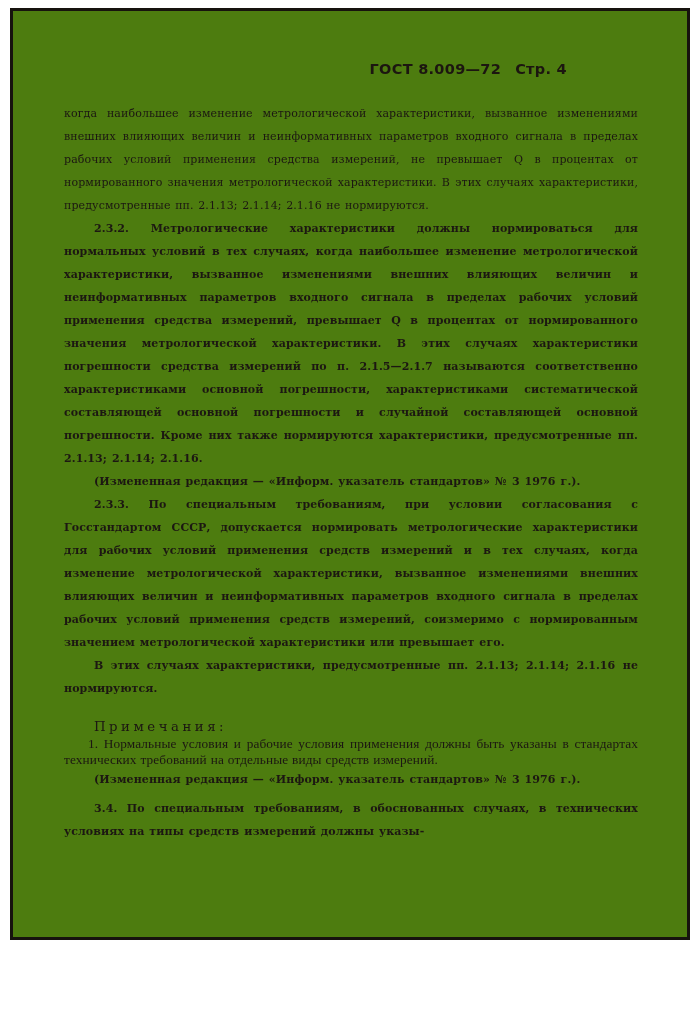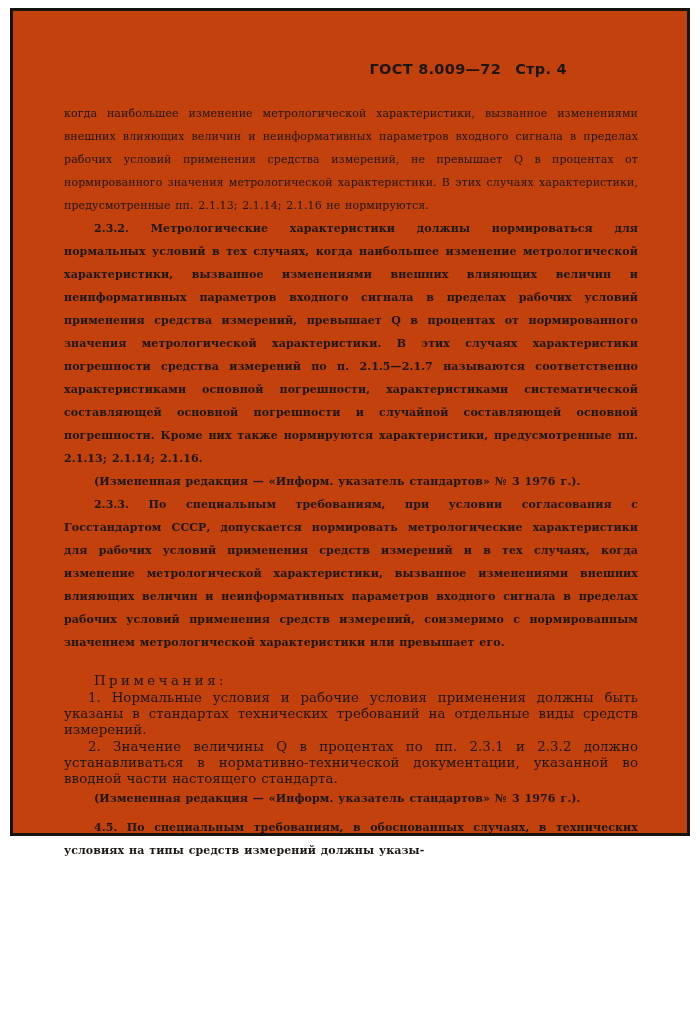--- a/index.html
+++ b/index.html
@@ -12,24 +12,24 @@
     background: #ffffff;
     overflow: hidden;
     position: relative;
     font-family: "DejaVu Serif", serif;
   }
   .page-frame {
     position: absolute;
     left: 10px;
     top: 8px;
     width: 680px;
-    height: 828px;
+    height: 932px;
     box-sizing: border-box;
     border: 3px solid #17130e;
-    background: #c2410c;
+    background: #4d7c0f;
   }
   .running-header {
     margin-top: 50px;
     text-align: right;
     padding-right: 120px;
     font-family: "DejaVu Sans", sans-serif;
     font-weight: bold;
     font-size: 14.5px;
     color: #1c1610;
     letter-spacing: 0.3px;
@@ -56,20 +56,21 @@
     font-weight: bold;
   }
   .doc p.bold {
     font-weight: bold;
   }
   .doc p.note {
     font-size: 13.3px;
     line-height: 16.2px;
     text-indent: 24px;
     word-spacing: 0.5px;
+    font-family: Liberation Serif, serif;
   }
   .doc p.note-head {
     font-size: 13.3px;
     line-height: 19px;
     text-indent: 30px;
     letter-spacing: 3.5px;
     margin-top: 17px;
   }
   .doc p.mt {
     margin-top: 6px;
@@ -88,25 +89,25 @@
 
     <p>когда наибольшее изменение метрологической характеристики, вызванное изменениями внешних влияющих величин и неинформативных параметров входного сигнала в пределах рабочих условий применения средства измерений, не превышает Q в процентах от нормированного значения метрологической характеристики. В этих случаях характеристики, предусмотренные пп. 2.1.13; 2.1.14; 2.1.16 не нормируются.</p>
 
 
     <p class="ind">2.3.2. Метрологические характеристики должны нормироваться для нормальных условий в тех случаях, когда наибольшее изменение метрологической характеристики, вызванное изменениями внешних влияющих величин и неинформативных параметров входного сигнала в пределах рабочих условий применения средства измерений, превышает Q в процентах от нормированного значения метрологической характеристики. В этих случаях характеристики погрешности средства измерений по п. 2.1.5—2.1.7 называются соответственно характеристиками основной погрешности, характеристиками систематической составляющей основной погрешности и случайной составляющей основной погрешности. Кроме них также нормируются характеристики, предусмотренные пп. 2.1.13; 2.1.14; 2.1.16.</p>
 
     <p class="bold ind">(Измененная редакция — «Информ. указатель стандартов» № 3 1976 г.).</p>
 
     <p class="ind">2.3.3. По специальным требованиям, при условии согласования с Госстандартом СССР, допускается нормировать метрологические характеристики для рабочих условий применения средств измерений и в тех случаях, когда изменение метрологической характеристики, вызванное изменениями внешних влияющих величин и неинформативных параметров входного сигнала в пределах рабочих условий применения средств измерений, соизмеримо с нормированным значением метрологической характеристики или превышает его.</p>
 
+    <p class="ind">В этих случаях характеристики, предусмотренные пп. 2.1.13; 2.1.14; 2.1.16 не нормируются.</p>
 
     <p class="note-head">Примечания:</p>
 
     <p class="note">1. Нормальные условия и рабочие условия применения должны быть указаны в стандартах технических требований на отдельные виды средств измерений.</p>
 
-    <p class="note">2. Значение величины Q в процентах по пп. 2.3.1 и 2.3.2 должно устанавливаться в нормативно-технической документации, указанной во вводной части настоящего стандарта.</p>
 
     <p class="bold ind">(Измененная редакция — «Информ. указатель стандартов» № 3 1976 г.).</p>
 
-    <p class="ind mt">4.5. По специальным требованиям, в обоснованных случаях, в технических условиях на типы средств измерений должны указы-</p>
+    <p class="ind mt">3.4. По специальным требованиям, в обоснованных случаях, в технических условиях на типы средств измерений должны указы-</p>
 
   </div>
 </div>
 
 </body></html>

